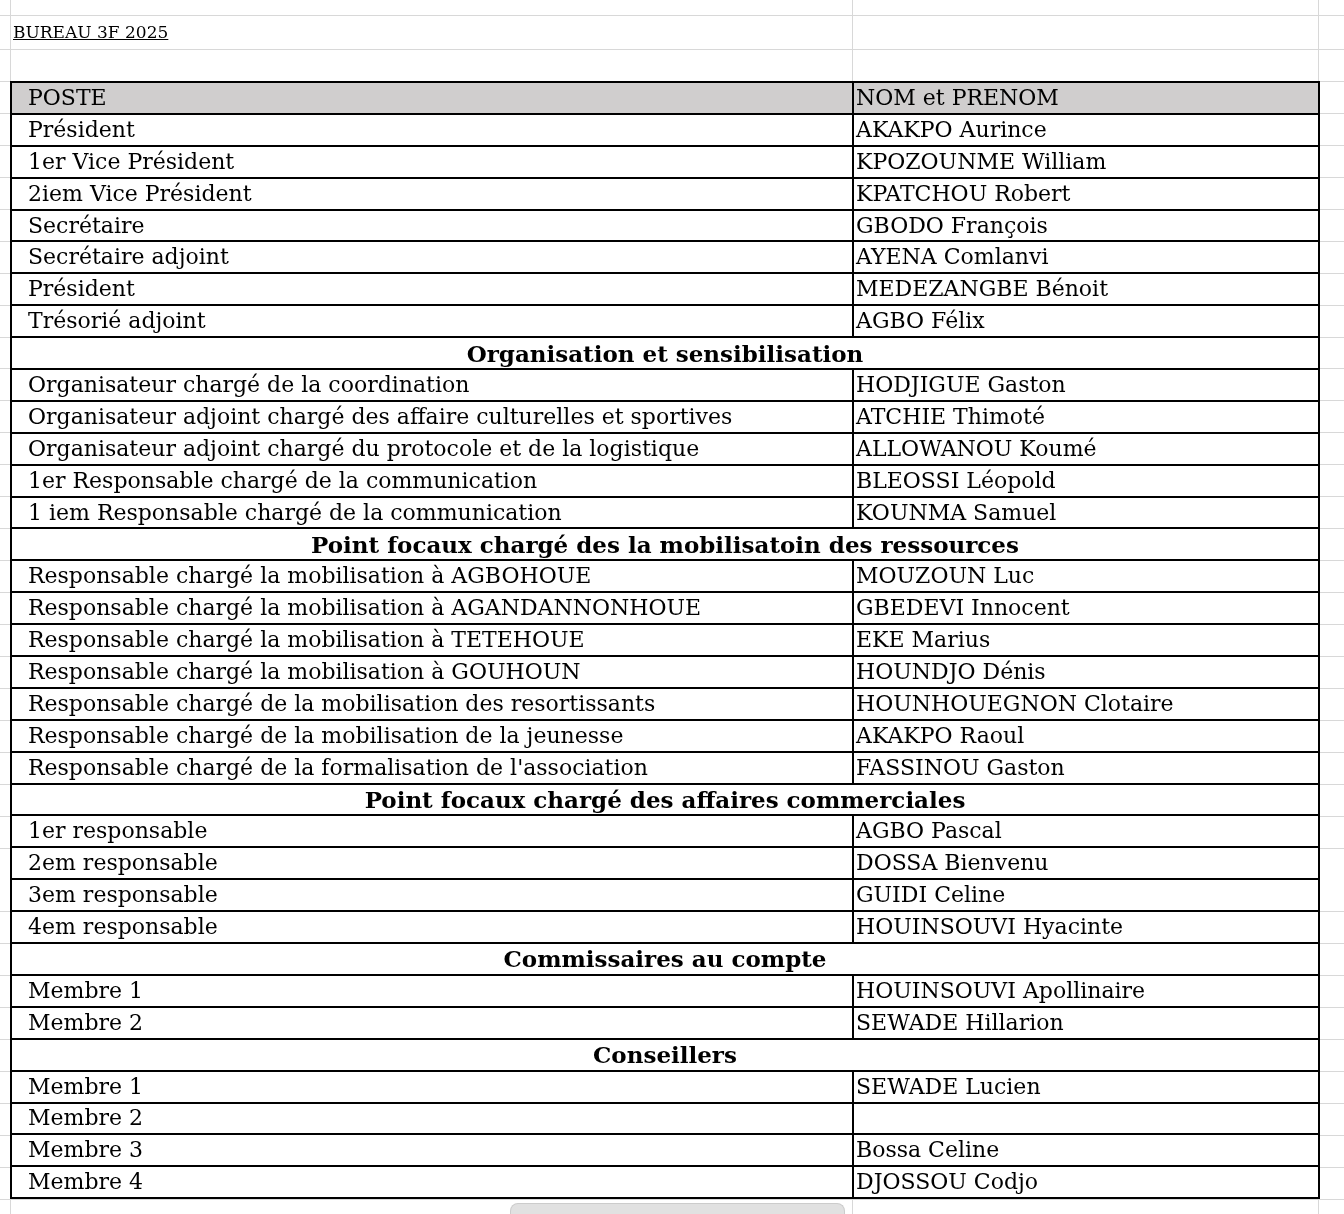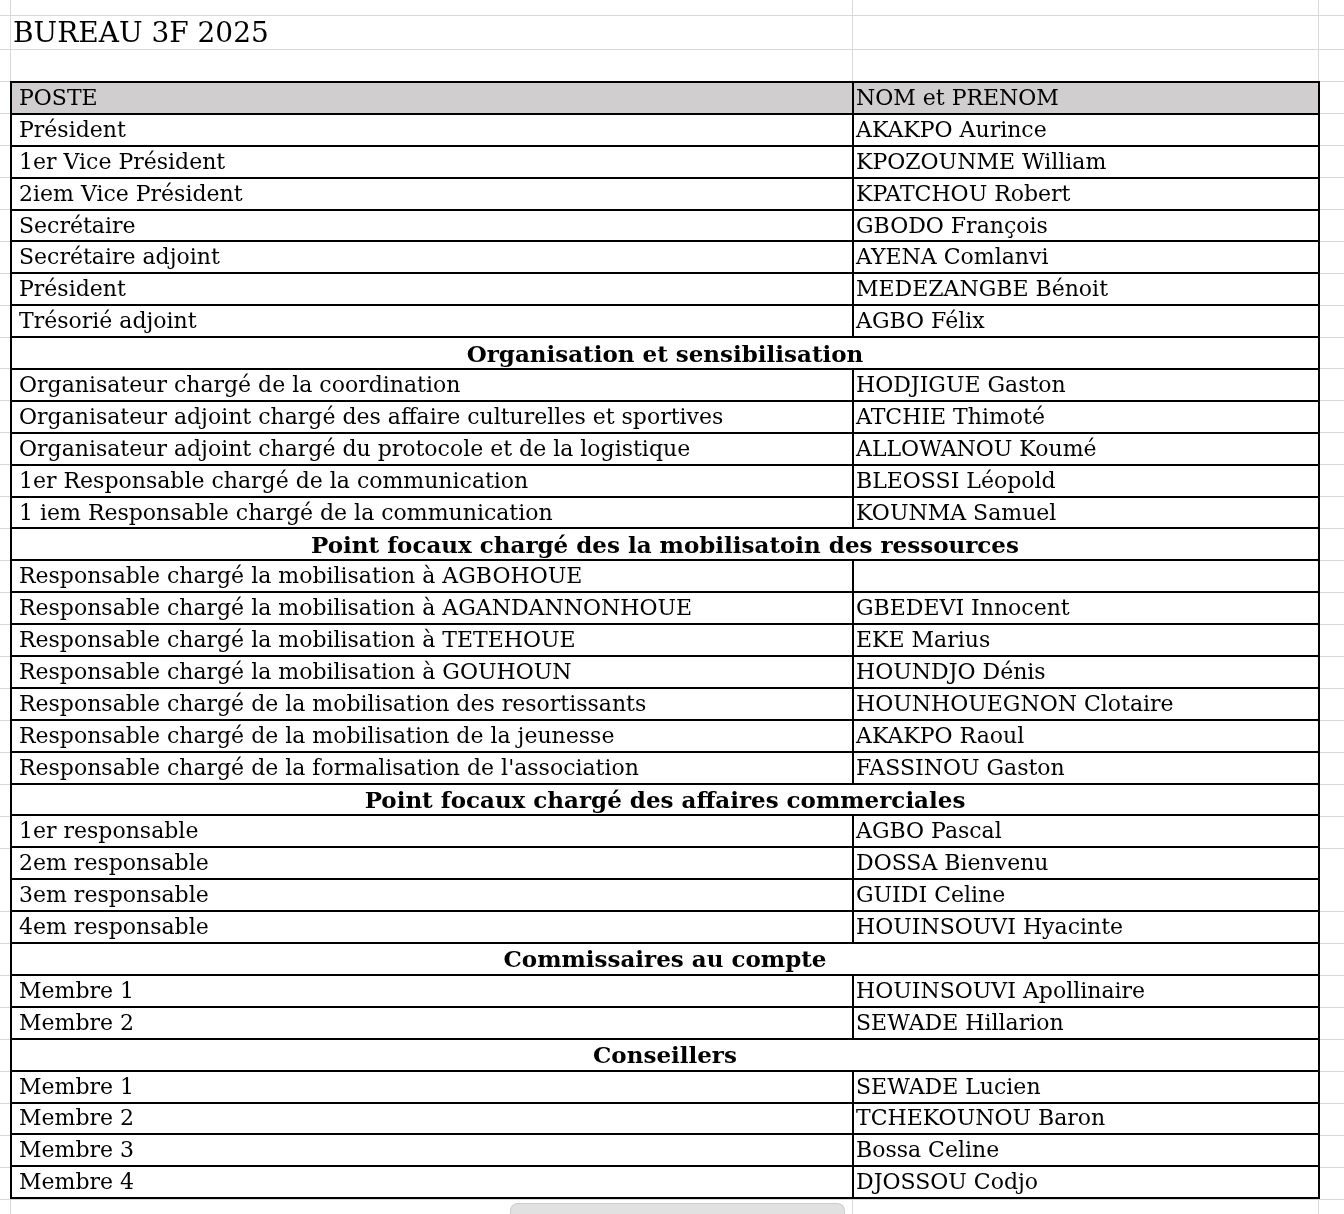--- a/index.html
+++ b/index.html
@@ -19,39 +19,39 @@
     border-top:1px solid #d8d8d8;
     background:repeating-linear-gradient(
       to bottom,
       transparent 0px, transparent 30.94px,
       #d8d8d8 30.94px, #d8d8d8 31.94px);
   }
   
   .sheet-title{
     position:absolute;left:13px;top:15px;height:34px;
     display:flex;align-items:center;
-    font-size:28px;white-space:nowrap;
+    font-size:17px;white-space:nowrap;text-decoration:underline;
   }
   
   .bureau-table{
     position:absolute;left:10px;top:81px;width:1310px;height:1118px;
     box-sizing:border-box;
     border:2px solid #000;
     background:#fff;
     display:flex;flex-direction:column;
   }
   .row{display:flex;flex:1 1 0;min-height:0;}
   .row + .row{border-top:2px solid #000;}
   .cell{
     box-sizing:border-box;
     display:flex;align-items:center;
     font-size:22px;line-height:1;
     white-space:nowrap;overflow:hidden;
   }
-  .col1{flex:0 0 842px;border-right:2px solid #000;padding-left:7px;}
+  .col1{flex:0 0 842px;border-right:2px solid #000;padding-left:16px;}
   .col2{flex:1 1 auto;padding-left:2px;}
   .row.header .cell{background:#d0cece;}
   .section-cell{
     flex:1 1 auto;justify-content:center;
     font-weight:bold;font-size:23px;border-radius:11px;
   }
   
   .scrollbar-thumb{
     position:absolute;left:510px;top:1203px;width:333px;height:14px;
     background:#e1e1e1;
@@ -129,20 +129,21 @@
     </div>
     <div class="row data">
       <div class="cell col1">1 iem Responsable chargé de la communication</div>
       <div class="cell col2">KOUNMA Samuel</div>
     </div>
     <div class="row section">
       <div class="cell section-cell">Point focaux chargé des la mobilisatoin des ressources</div>
     </div>
     <div class="row data">
       <div class="cell col1">Responsable chargé la mobilisation à AGBOHOUE</div>
+      <div class="cell col2">MOUZOUN Luc</div>
     </div>
     <div class="row data">
       <div class="cell col1">Responsable chargé la mobilisation à AGANDANNONHOUE</div>
       <div class="cell col2">GBEDEVI Innocent</div>
     </div>
     <div class="row data">
       <div class="cell col1">Responsable chargé la mobilisation à TETEHOUE</div>
       <div class="cell col2">EKE Marius</div>
     </div>
     <div class="row data">
@@ -193,21 +194,20 @@
     </div>
     <div class="row section">
       <div class="cell section-cell">Conseillers</div>
     </div>
     <div class="row data">
       <div class="cell col1">Membre 1</div>
       <div class="cell col2">SEWADE Lucien</div>
     </div>
     <div class="row data">
       <div class="cell col1">Membre 2</div>
-      <div class="cell col2">TCHEKOUNOU Baron</div>
     </div>
     <div class="row data">
       <div class="cell col1">Membre 3</div>
       <div class="cell col2">Bossa Celine</div>
     </div>
     <div class="row data">
       <div class="cell col1">Membre 4</div>
       <div class="cell col2">DJOSSOU Codjo</div>
     </div>
   </div>

